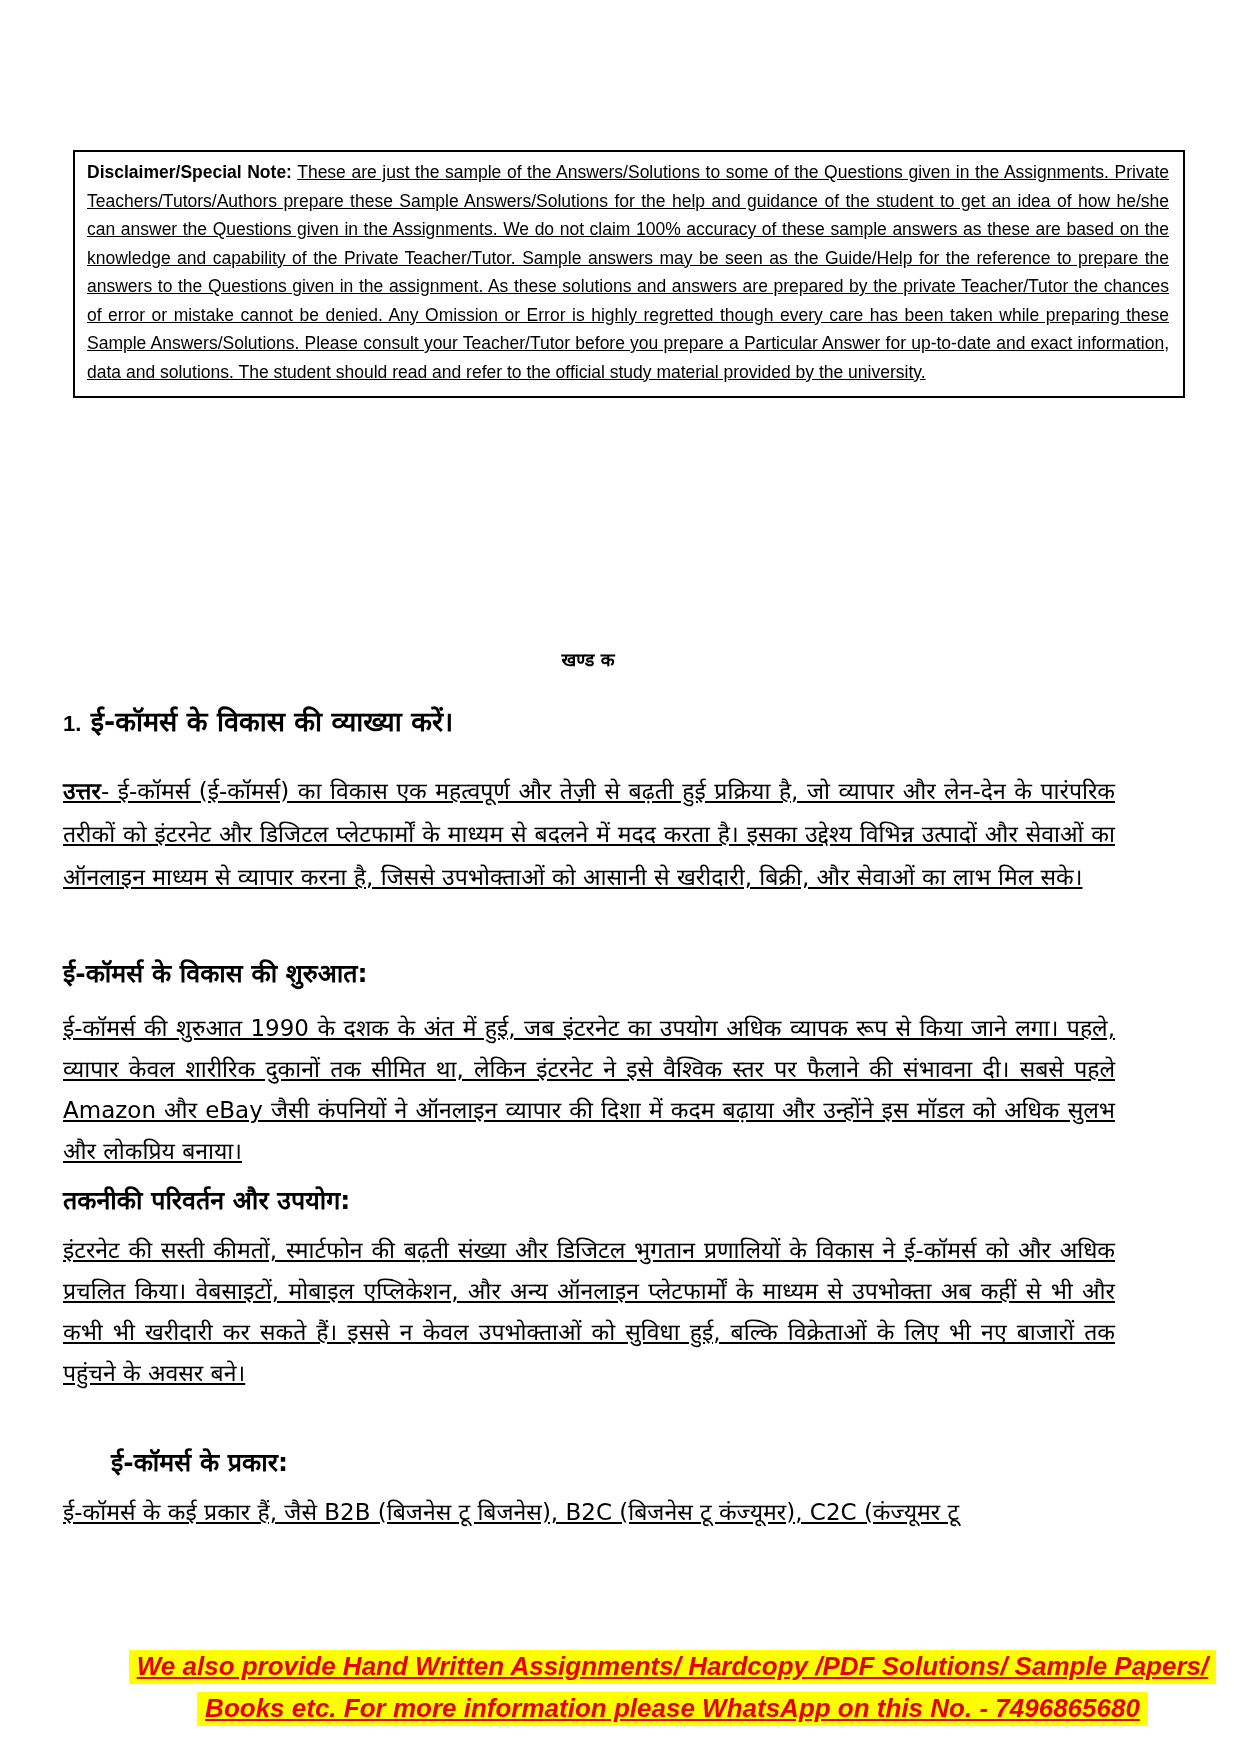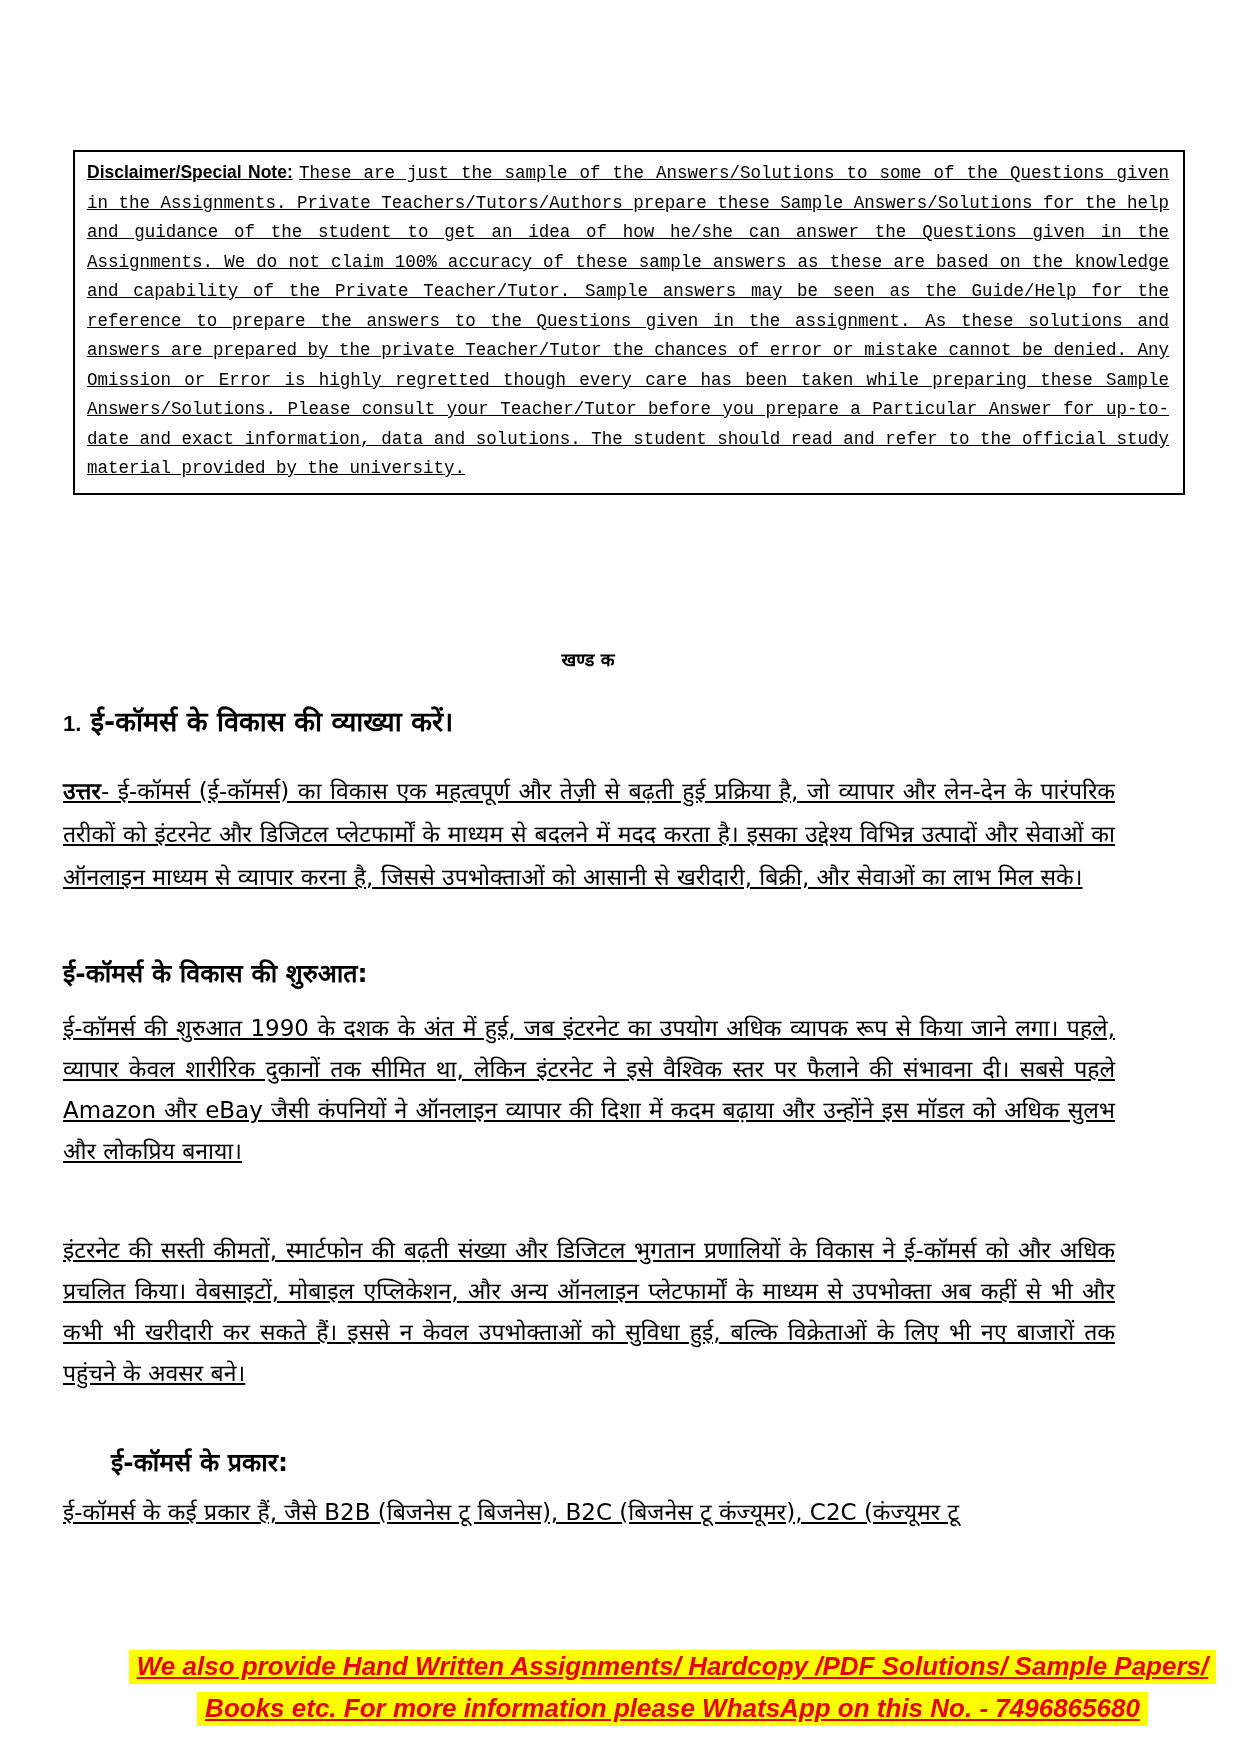--- a/index.html
+++ b/index.html
@@ -20,22 +20,22 @@
     left: 73px;
     width: 1112px;
     box-sizing: border-box;
     border: 2px solid #000000;
     padding: 6px 14px 10px 12px;
     font-family: "Liberation Sans", "DejaVu Sans", sans-serif;
     font-size: 17.5px;
     line-height: 28.5px;
     text-align: justify;
   }
-  .disclaimer-box .lbl { font-weight: bold; text-decoration: underline; }
-  .disclaimer-box .txt { text-decoration: underline; font-family: Liberation Mono, monospace; }
+  .disclaimer-box .lbl { font-weight: bold; }
+  .disclaimer-box .txt { text-decoration: underline; }
 
   
   .instruction {
     position: absolute; top: 580px; left: 63px;
     font-size: 27px; font-weight: bold;
   }
   .section-heading {
     position: absolute; top: 647px; left: 63px; width: 1050px;
     text-align: center; font-size: 18px; font-weight: bold;
   }
@@ -90,20 +90,21 @@
 
   <div class="section-heading">खण्ड क</div>
 
   <div class="question"><span class="qnum">1.</span> <span>ई-कॉमर्स के विकास की व्याख्या करें।</span></div>
 
   <div class="para answer-intro"><span class="ans-label">उत्तर</span><span>- ई-कॉमर्स (ई-कॉमर्स) का विकास एक महत्वपूर्ण और तेज़ी से बढ़ती हुई प्रक्रिया है, जो व्यापार और लेन-देन के पारंपरिक तरीकों को इंटरनेट और डिजिटल प्लेटफार्मों के माध्यम से बदलने में मदद करता है। इसका उद्देश्य विभिन्न उत्पादों और सेवाओं का ऑनलाइन माध्यम से व्यापार करना है, जिससे उपभोक्ताओं को आसानी से खरीदारी, बिक्री, और सेवाओं का लाभ मिल सके।</span></div>
 
   <div class="subhead sh1">ई-कॉमर्स के विकास की शुरुआत:</div>
   <div class="para pb1">ई-कॉमर्स की शुरुआत 1990 के दशक के अंत में हुई, जब इंटरनेट का उपयोग अधिक व्यापक रूप से किया जाने लगा। पहले, व्यापार केवल शारीरिक दुकानों तक सीमित था, लेकिन इंटरनेट ने इसे वैश्विक स्तर पर फैलाने की संभावना दी। सबसे पहले Amazon और eBay जैसी कंपनियों ने ऑनलाइन व्यापार की दिशा में कदम बढ़ाया और उन्होंने इस मॉडल को अधिक सुलभ और लोकप्रिय बनाया।</div>
 
+  <div class="subhead sh2">तकनीकी परिवर्तन और उपयोग:</div>
   <div class="para pb2">इंटरनेट की सस्ती कीमतों, स्मार्टफोन की बढ़ती संख्या और डिजिटल भुगतान प्रणालियों के विकास ने ई-कॉमर्स को और अधिक प्रचलित किया। वेबसाइटों, मोबाइल एप्लिकेशन, और अन्य ऑनलाइन प्लेटफार्मों के माध्यम से उपभोक्ता अब कहीं से भी और कभी भी खरीदारी कर सकते हैं। इससे न केवल उपभोक्ताओं को सुविधा हुई, बल्कि विक्रेताओं के लिए भी नए बाजारों तक पहुंचने के अवसर बने।</div>
 
   <div class="subhead sh3">ई-कॉमर्स के प्रकार:</div>
   <div class="para pb3">ई-कॉमर्स के कई प्रकार हैं, जैसे B2B (बिजनेस टू बिजनेस), B2C (बिजनेस टू कंज्यूमर), C2C (कंज्यूमर टू</div>
 
   <div class="footer">
     <div><span class="hl">We also provide Hand Written Assignments/ Hardcopy /PDF Solutions/ Sample Papers/</span></div>
     <div><span class="hl">Books etc. For more information please WhatsApp on this No. - 7496865680</span></div>
   </div>
 

